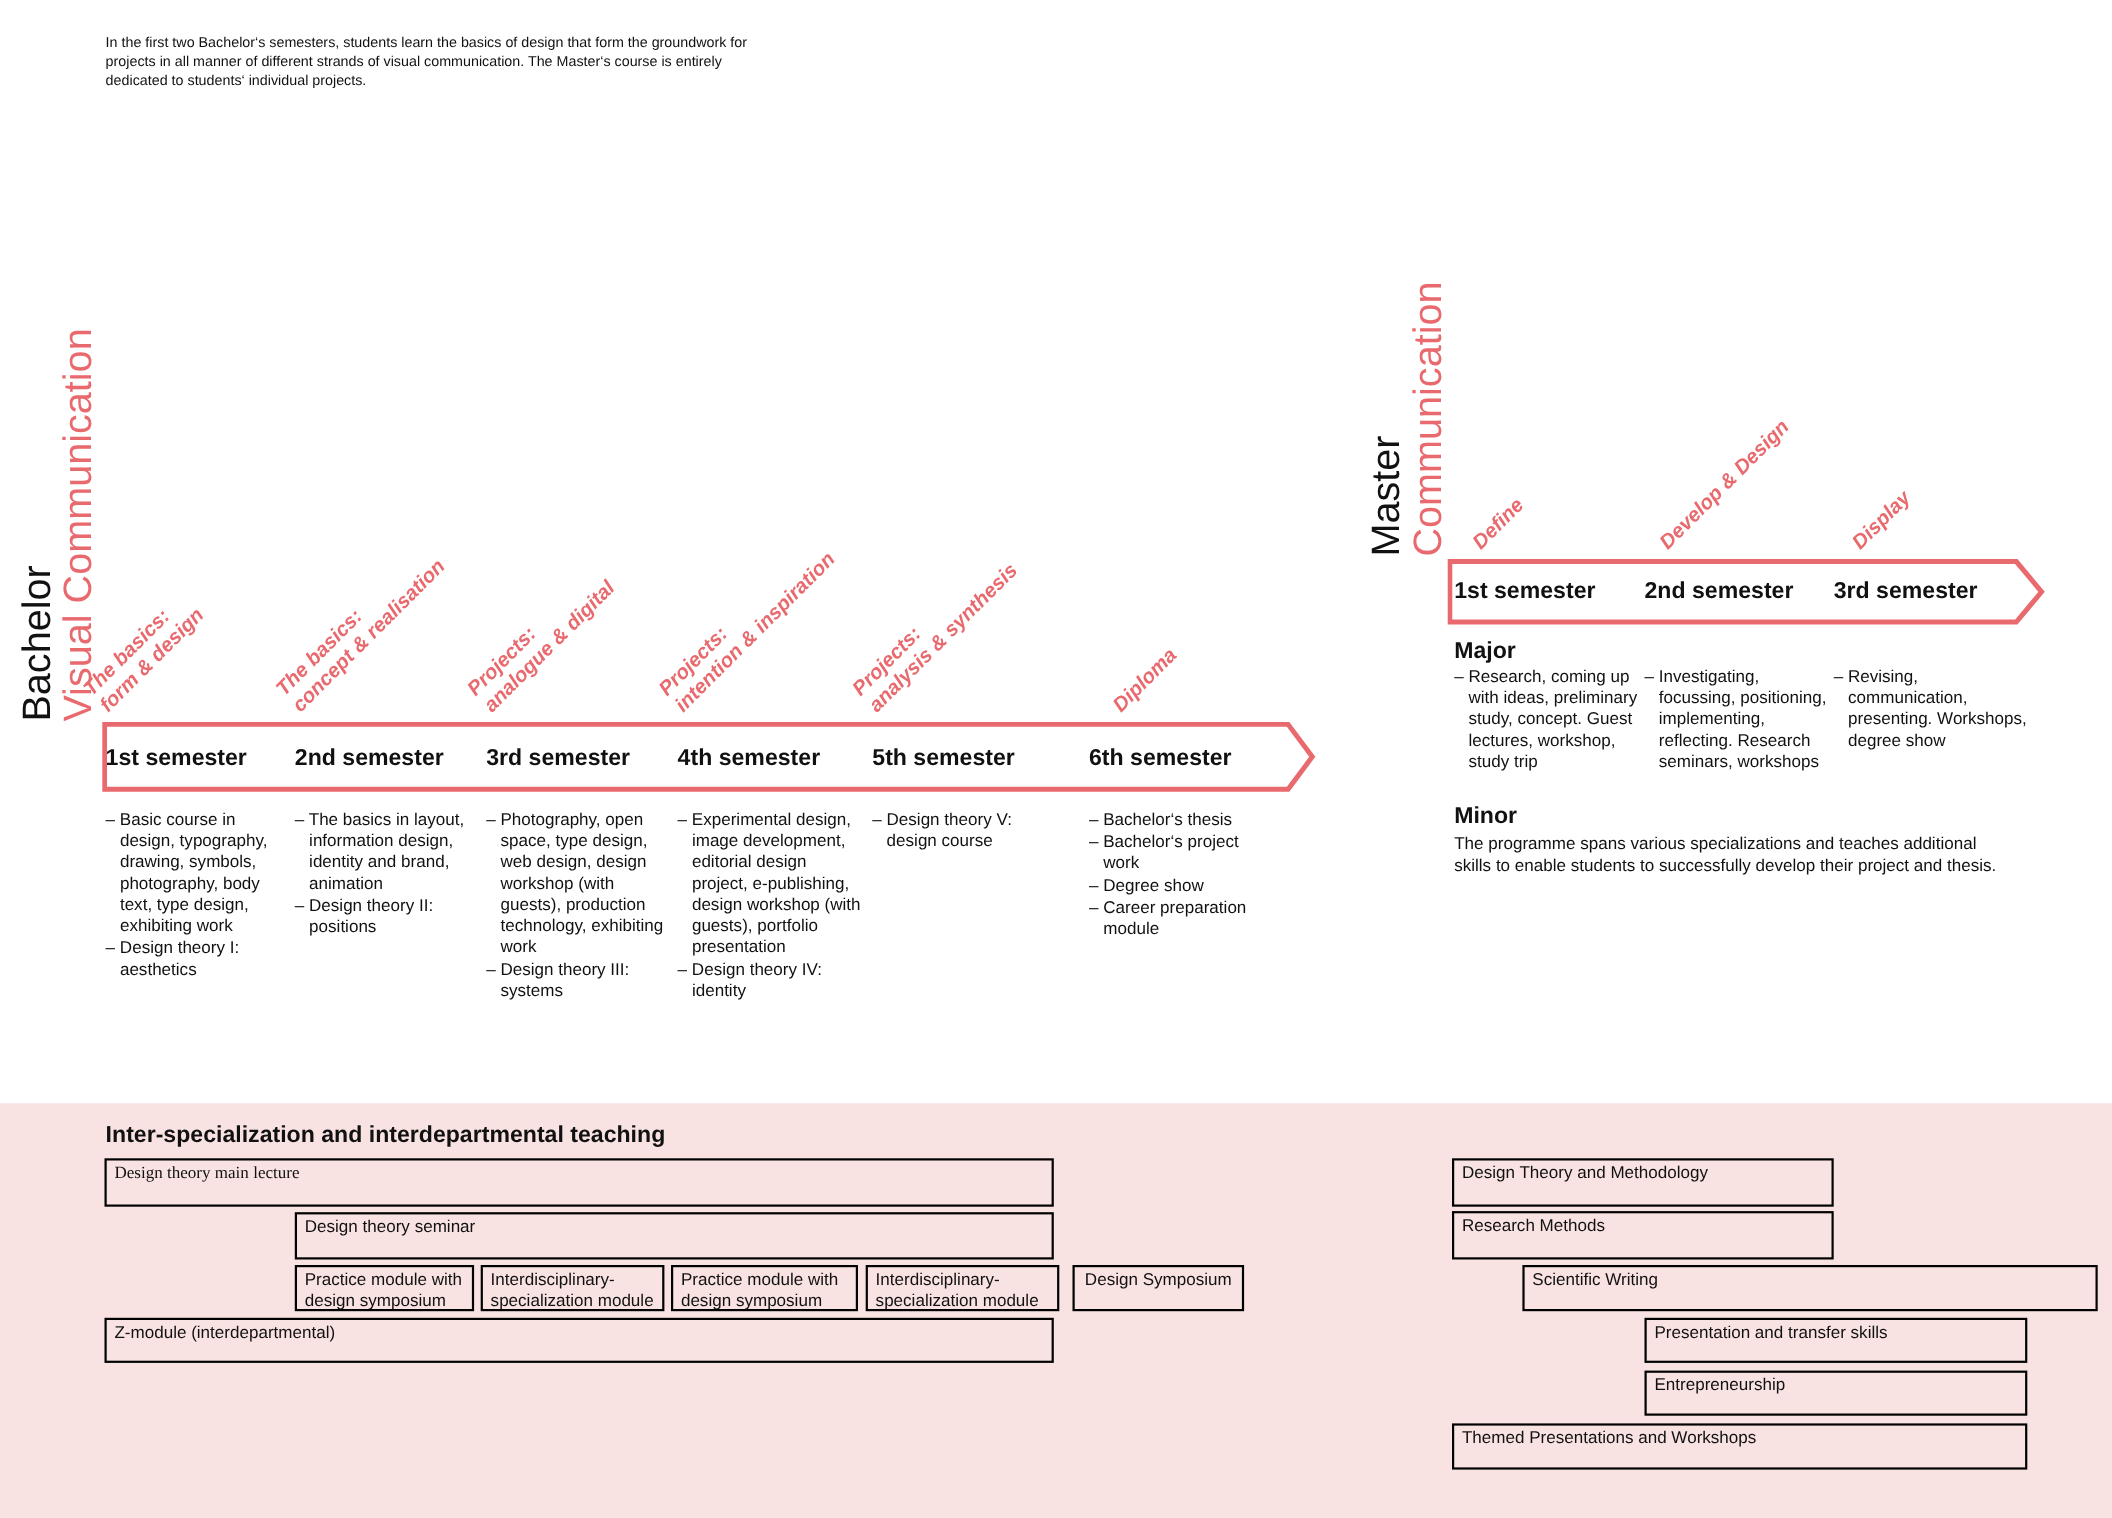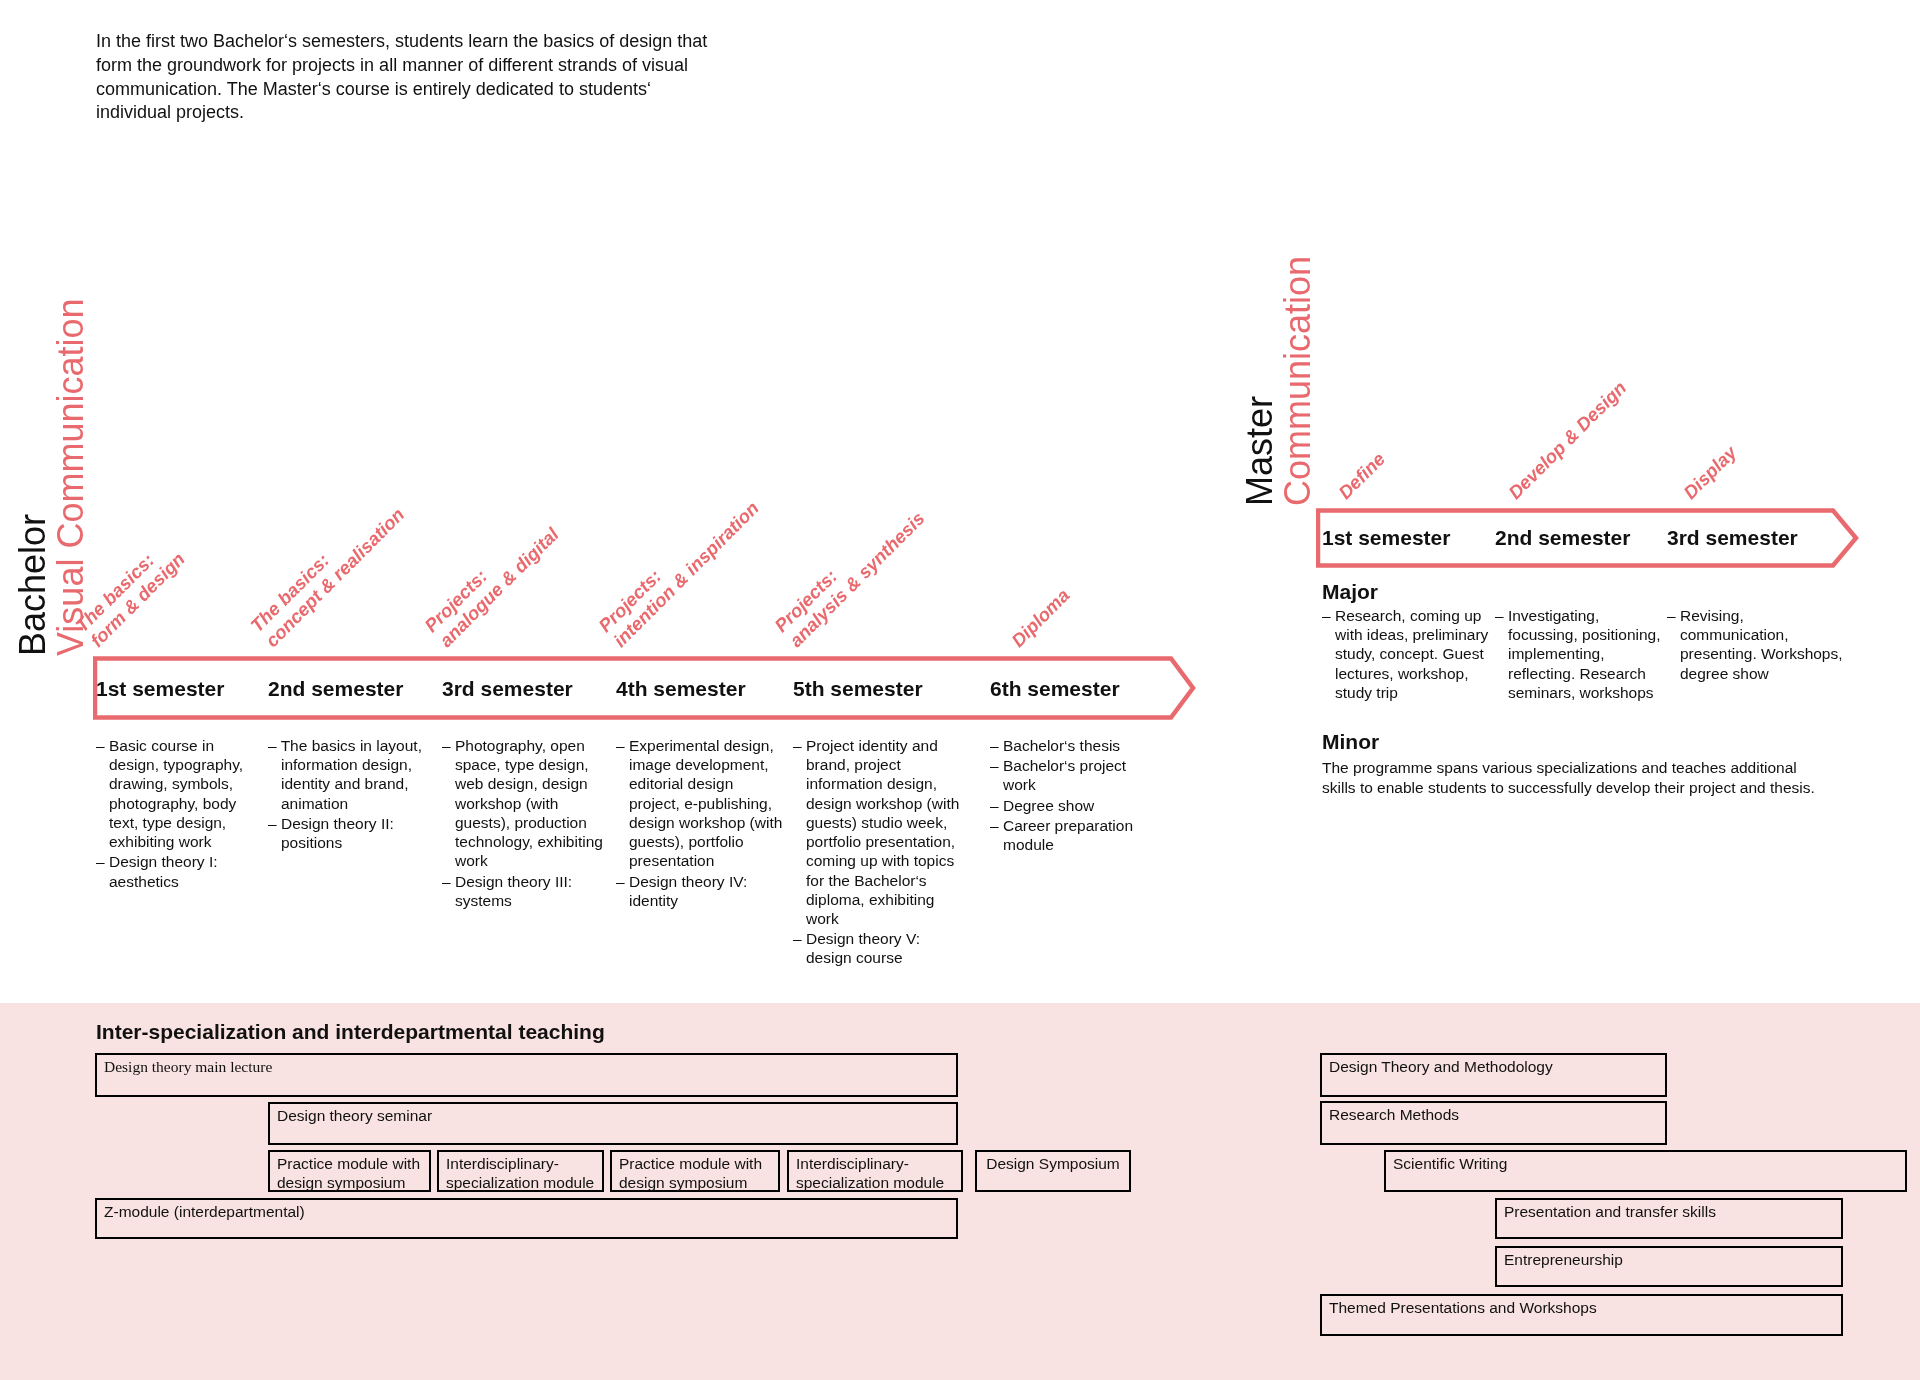--- a/index.html
+++ b/index.html
@@ -3,21 +3,21 @@
 <meta charset="utf-8">
 <style>
   html,body{margin:0;padding:0;background:#fff;}
   #page{
     position:relative;width:1920px;height:1380px;overflow:hidden;
     background:#ffffff;color:#111;
     font-family:"Liberation Sans","DejaVu Sans",sans-serif;
   }
   .abs{position:absolute;}
   
-  .intro{left:96px;top:30px;width:618px;font-size:18px;line-height:1.32;}
+  .intro{left:96px;top:30px;width:618px;font-size:13px;line-height:1.32;}
   
   .vlabel{
     position:absolute;white-space:nowrap;font-size:36px;line-height:37px;
     transform-origin:0 100%;transform:rotate(-90deg);
   }
   .red{color:#e96a6e;}
   
   .diag-anchor{position:absolute;width:0;height:0;}
   .diag{
     position:absolute;left:0;bottom:0;white-space:pre;
@@ -109,21 +109,20 @@
   </div>
   <div class="col" style="left:442px;top:736px;width:174px;">
     <div class="li">Photography, open space, type design, web design, design workshop (with guests), production technology, exhibiting work</div>
     <div class="li">Design theory III: systems</div>
   </div>
   <div class="col" style="left:616px;top:736px;width:172px;">
     <div class="li">Experimental design, image development, editorial design project, e-publishing, design workshop (with guests), portfolio presentation</div>
     <div class="li">Design theory IV: identity</div>
   </div>
   <div class="col" style="left:793px;top:736px;width:172px;">
-    <div class="li">Project identity and brand, project information design, design workshop (with guests) studio week, portfolio presentation, coming up with topics for the Bachelor‘s diploma, exhibiting work</div>
     <div class="li">Design theory V: design course</div>
   </div>
   <div class="col" style="left:990px;top:736px;width:172px;">
     <div class="li">Bachelor‘s thesis</div>
     <div class="li">Bachelor‘s project work</div>
     <div class="li">Degree show</div>
     <div class="li">Career preparation module</div>
   </div>
 
   <svg class="band-svg" style="left:1316px;top:508px;" width="545" height="62">

